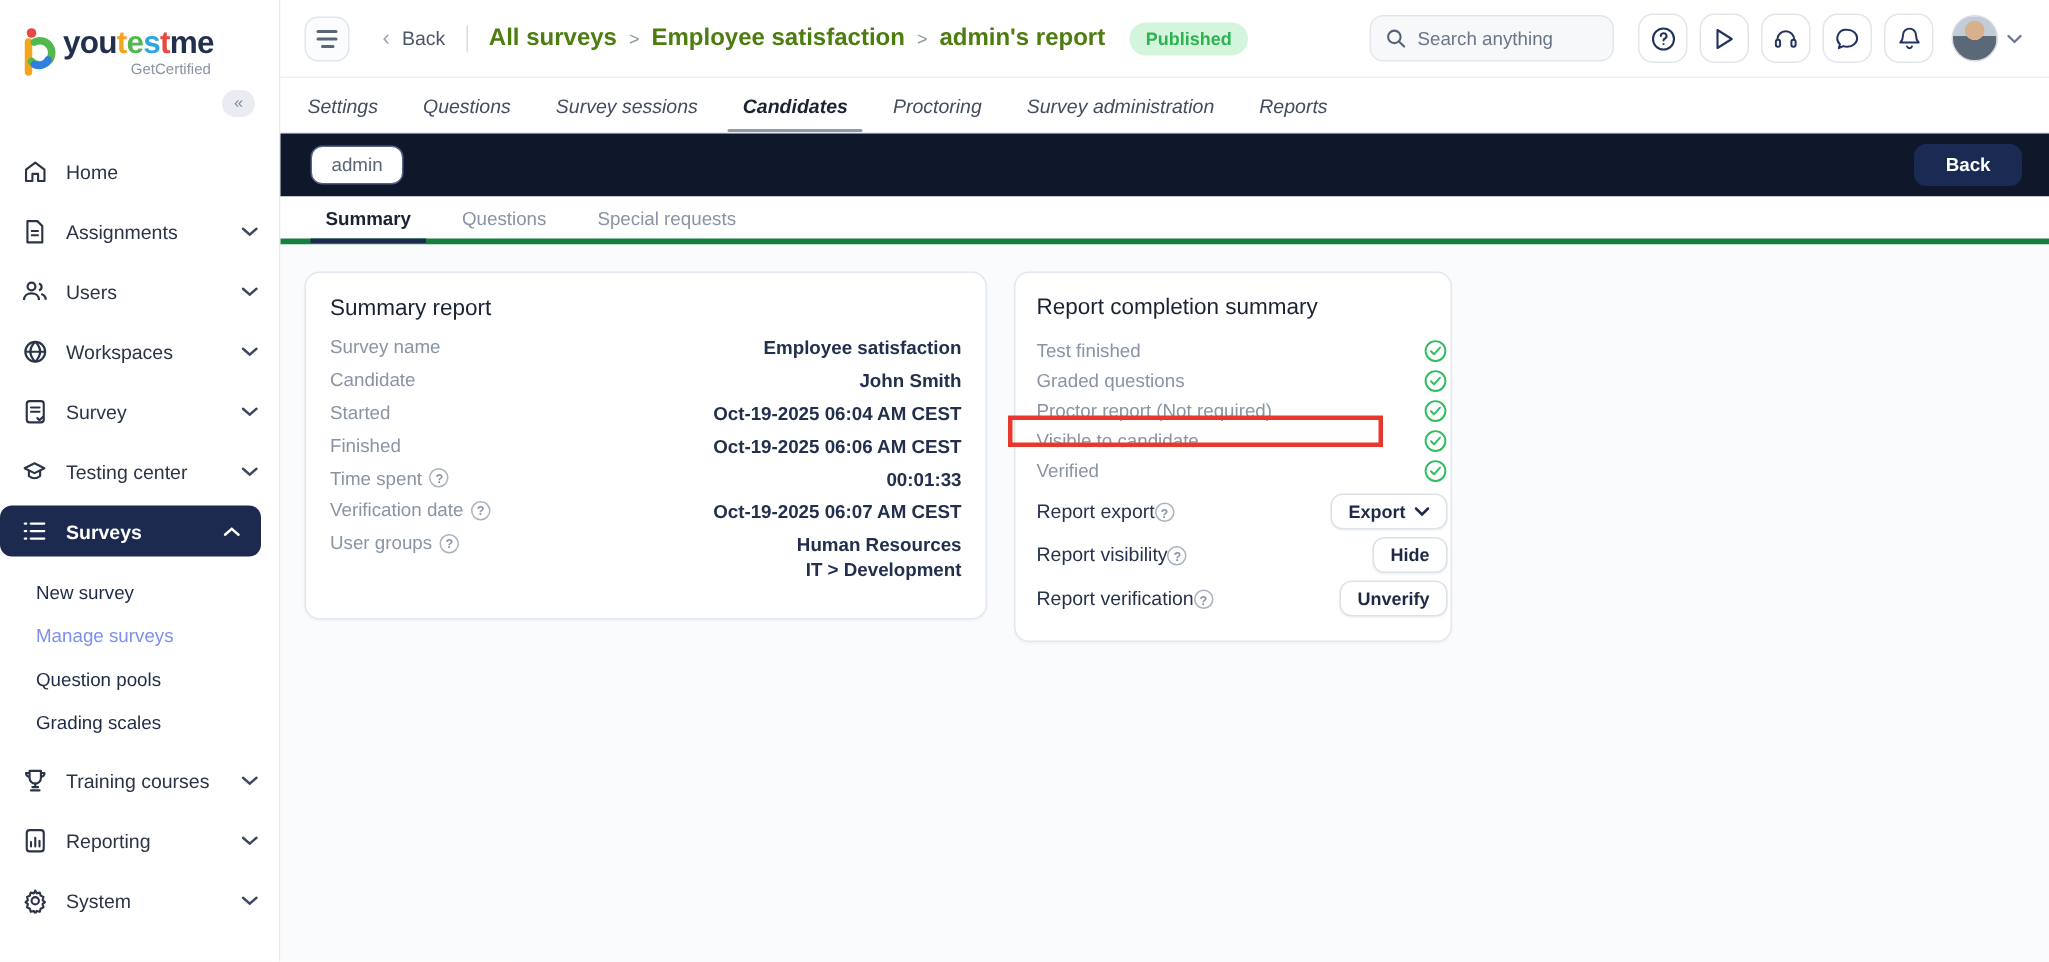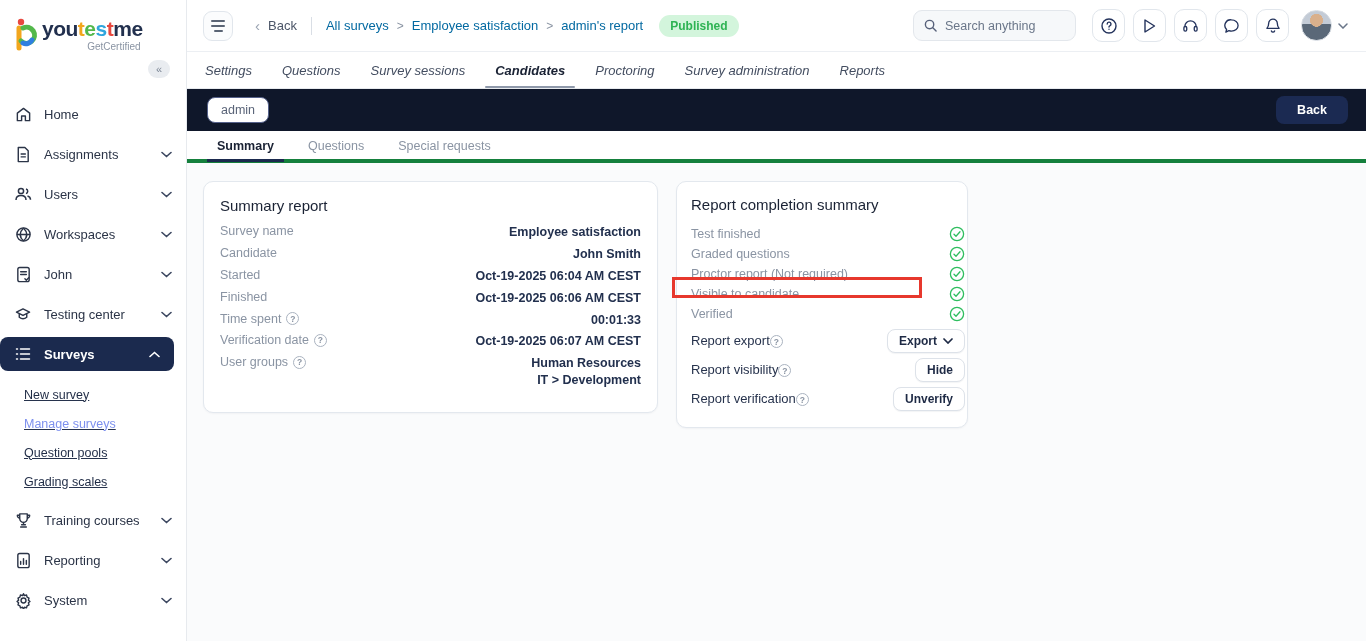--- a/index.html
+++ b/index.html
@@ -24,38 +24,38 @@
     background:#e9ecf0; color:#7c8796; font-size:11px; display:flex; align-items:center; justify-content:center; cursor:pointer; }
 
   .nav { padding-top:14px; }
   .nav-item { height:40px; display:flex; align-items:center; padding:0 14px; color:#2b3447; cursor:pointer; }
   .nav-item .nicon { width:18px; height:18px; margin-right:12px; display:flex; align-items:center; justify-content:center; color:#2b3447; }
   .nav-item .nlabel { font-size:13px; font-weight:500; flex:1; }
   .nav-item .chev { color:#3c4760; display:flex; }
   .nav-item.active-pill { background:#1b2a4e; color:#ffffff; border-radius:8px; margin:3px 12px 3px 0; height:34px; }
   .nav-item.active-pill .nicon, .nav-item.active-pill .chev { color:#ffffff; }
   .nav-item.active-pill .nlabel { font-weight:600; }
-  .sub-list { padding:6px 0 4px 0;text-decoration:underline; }
+  .sub-list { padding:6px 0 4px 0; }
   .sub-item { height:29px; display:flex; align-items:center; padding-left:24px; font-size:12.5px; font-weight:500; color:#1f2b45; cursor:pointer; }
   .sub-item.current { color:#7d90ee; }
 
   
   .main { flex:1; display:flex; flex-direction:column; position:relative; }
 
   .topbar { height:52px; border-bottom:1px solid #eceff3; display:flex; align-items:center; padding:0 18px 0 16px; background:#fff; }
   .menu-btn { width:30px; height:30px; border:1px solid #e1e6ec; border-radius:9px; background:#fbfcfd;
     display:flex; flex-direction:column; align-items:center; justify-content:center; gap:3px; cursor:pointer; }
   .menu-btn i { display:block; height:2px; border-radius:2px; background:#5b6575; }
   .menu-btn i:nth-child(1){ width:14px; } .menu-btn i:nth-child(2){ width:14px; } .menu-btn i:nth-child(3){ width:9px; }
   .back-link { display:flex; align-items:center; margin-left:22px; color:#4c5668; cursor:pointer; }
   .back-link .bchev { color:#9aa3b2; font-size:15px; margin-right:8px; }
   .back-link .btext { font-size:13px; font-weight:500; }
   .vdiv { width:1px; height:18px; background:#d9dee5; margin:0 14px; }
   .crumbs { display:flex; align-items:center; gap:8px; }
-  .crumb { color:#0369a1; font-size:13px; font-weight:400; cursor:pointer; }
+  .crumb { color:#4d7c0f; font-size:16px; font-weight:700; cursor:pointer; }
   .crumb-sep { color:#8a94a3; font-size:12px; }
   .status-pill { background:#d3f5dc; color:#2eb353; font-size:12px; font-weight:600; padding:4px 11px; border-radius:12px; margin-left:8px; }
 
   .top-right { margin-left:auto; display:flex; align-items:center; gap:8px; }
   .search-box { display:flex; align-items:center; width:163px; height:31px; background:#f6f8fa; border:1px solid #e3e7ec;
     border-radius:9px; padding:0 10px; margin-right:8px; }
   .search-box svg { flex-shrink:0; }
   .search-box input { border:none; outline:none; background:transparent; font-family:inherit; font-size:12.5px; color:#45506a; width:100%; margin-left:8px; }
   .search-box input::placeholder { color:#6a7689; }
   .icon-btn { width:33px; height:33px; border:1px solid #e1e6ec; border-radius:10px; background:#fff;
@@ -195,21 +195,21 @@
           </span>
       </div>
 
       <div class="nav-item">
         <span class="nicon">
           <svg width="15" height="17" viewBox="0 0 15 18" fill="none" stroke="#2b3447" stroke-width="1.5">
               <rect x="1.5" y="1.5" width="12" height="15" rx="2"></rect>
               <path d="M4.5 6 H10.5 M4.5 9 H10.5 M9 13.5 l1.5 1.5 L13 12.5" stroke-linecap="round" stroke-linejoin="round"></path>
             </svg>
         </span>
-        <span class="nlabel">John</span>
+        <span class="nlabel">Survey</span>
         <span class="chev">
             <svg width="11" height="7" viewBox="0 0 11 7" fill="none" stroke="#3c4760" stroke-width="1.6" stroke-linecap="round">
               <path d="M1 1.5 L5.5 5.5 L10 1.5"></path>
             </svg>
           </span>
       </div>
 
       <div class="nav-item">
         <span class="nicon">
           <svg width="18" height="15" viewBox="0 0 18 16" fill="none" stroke="#2b3447" stroke-width="1.5" stroke-linejoin="round">

